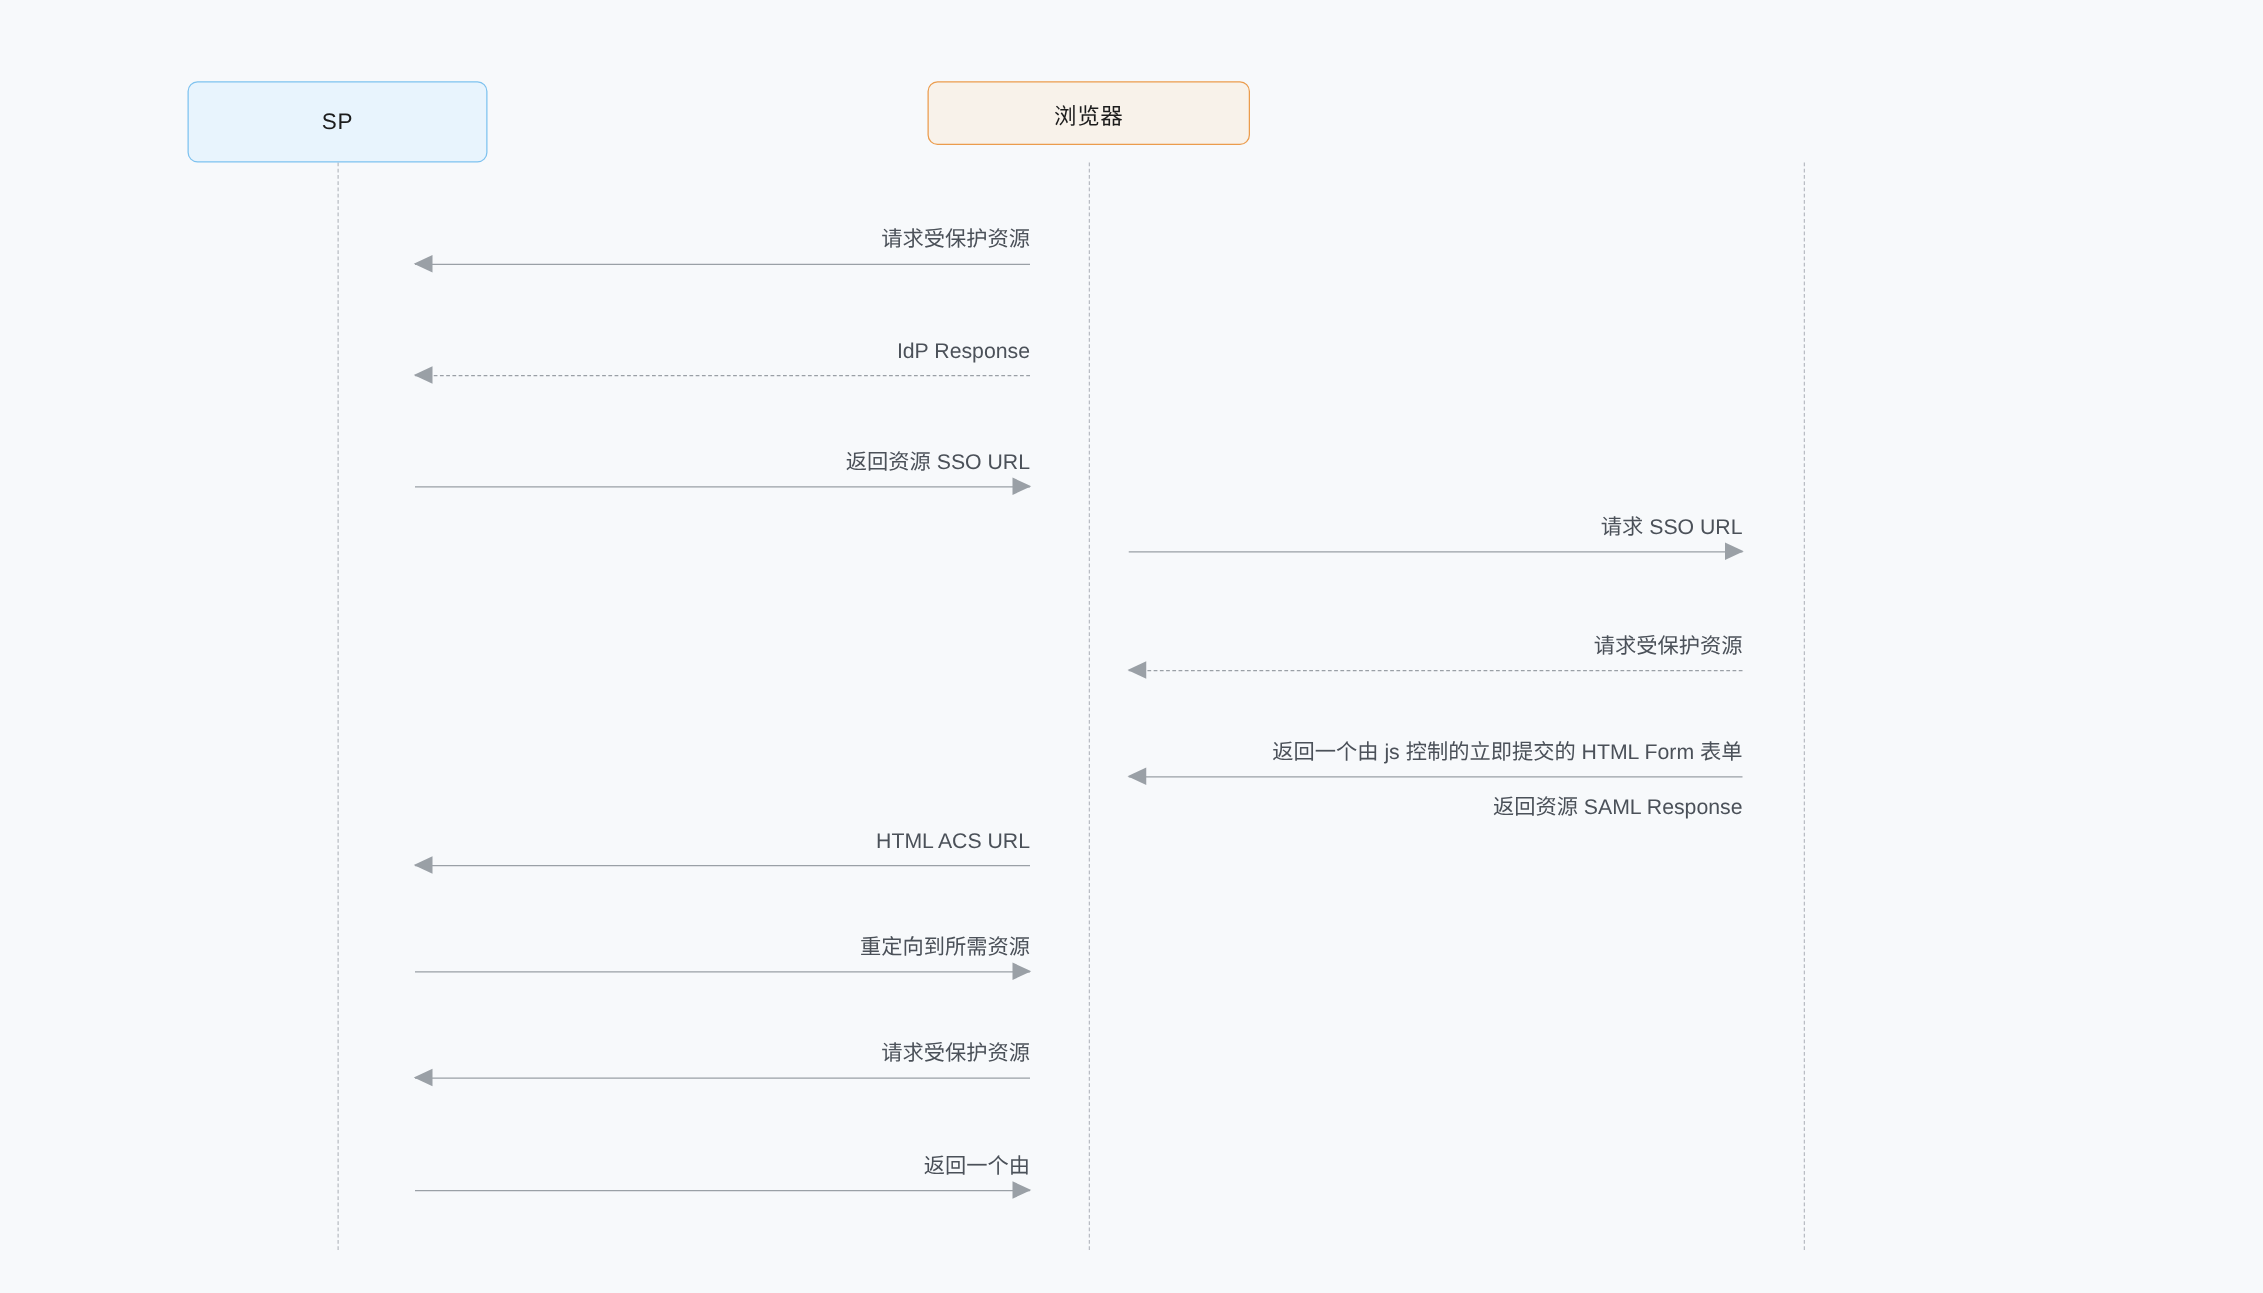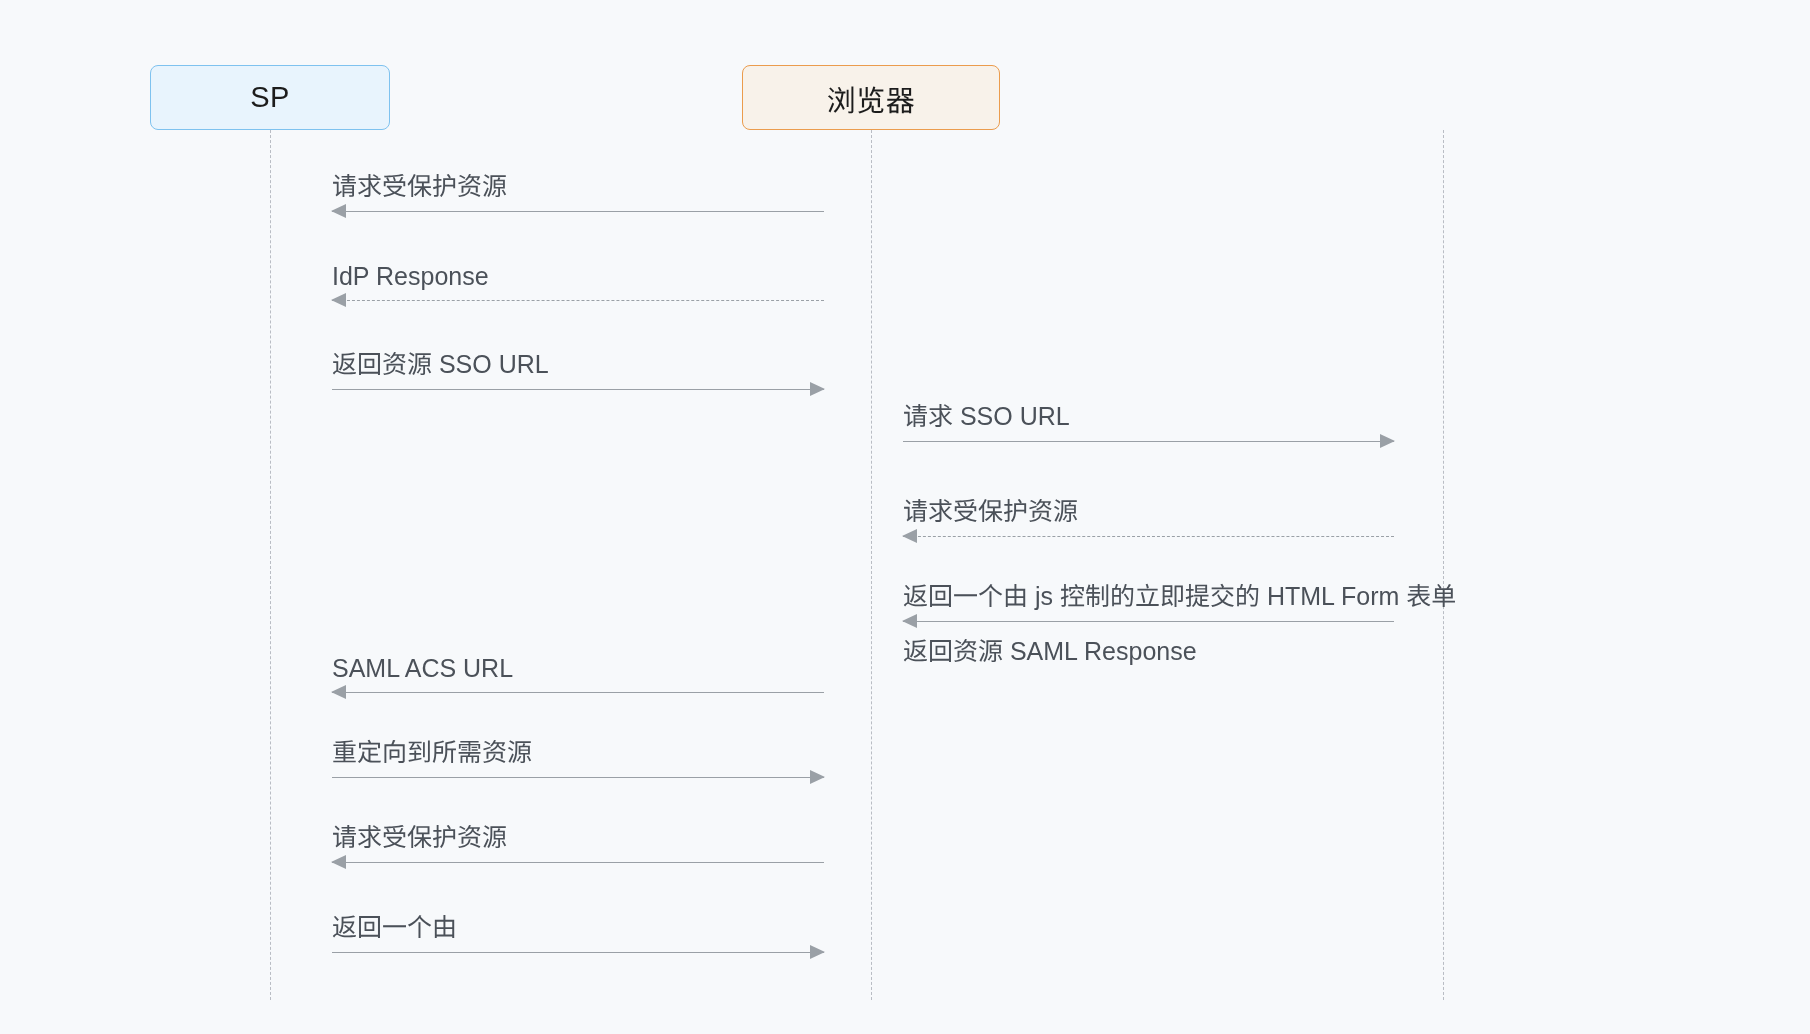--- a/index.html
+++ b/index.html
@@ -27,21 +27,21 @@
   
   .participant {
     position: absolute;
     box-sizing: border-box;
     border-radius: 8px;
     border-width: 1.6px;
     border-style: solid;
     display: flex;
     align-items: center;
     justify-content: center;
-    font-size: 29px;
+    font-size: 18px;
     color: #1c1c1c;
     letter-spacing: 0.5px;
     user-select: none;
   }
 
   
   .lifeline {
     position: absolute;
     width: 0;
     border-left: 1.5px dashed #b9bdc4;
@@ -76,22 +76,22 @@
     border-left: 15px solid #9aa0a6;
   }
   .arrowhead.left {
     left: -1px;
     border-right: 15px solid #9aa0a6;
   }
   .msg-label {
     position: absolute;
     left: 0;
     width: 100%;
-    text-align: left;
-    font-size: 25px;
+    text-align: right;
+    font-size: 17px;
     color: #4b5159;
     white-space: nowrap;
     user-select: none;
   }
   .msg-label.above {
     bottom: 9px;
   }
   .msg-label.below {
     top: 10px;
   }
@@ -99,21 +99,21 @@
 </head>
 <body>
 
 <div id="diagram">
     <div class="lifeline" style="left: 270px; top: 130px; height: 870px;"></div>
     <div class="lifeline" style="left: 871px; top: 130px; height: 870px;"></div>
     <div class="lifeline" style="left: 1443px; top: 130px; height: 870px;"></div>
     <div class="participant" style="left: 150px; top: 65px; width: 240px; height: 65px; background: rgb(232, 244, 253); border-color: rgb(126, 194, 239);">
       <span>SP</span>
     </div>
-    <div class="participant" style="left: 742px; top: 65px; width: 258px; height: 65px; background: rgb(248, 242, 234); border-color: rgb(235, 156, 77);">
+    <div class="participant" style="left: 742px; top: 65px; width: 258px; height: 51px; background: rgb(248, 242, 234); border-color: rgb(235, 156, 77);">
       <span>浏览器</span>
     </div>
     <div class="message" style="left: 332px; top: 211px; width: 492px;">
       <div class="msg-line"></div>
       <div class="arrowhead left"></div>
       <div class="msg-label above">请求受保护资源</div>
     </div>
     <div class="message" style="left: 332px; top: 300px; width: 492px;">
       <div class="msg-line dashed"></div>
       <div class="arrowhead left"></div>
@@ -136,21 +136,21 @@
     </div>
     <div class="message" style="left: 903px; top: 621px; width: 491px;">
       <div class="msg-line"></div>
       <div class="arrowhead left"></div>
       <div class="msg-label above">返回一个由 js 控制的立即提交的 HTML Form 表单</div>
       <div class="msg-label below">返回资源 SAML Response</div>
     </div>
     <div class="message" style="left: 332px; top: 692px; width: 492px;">
       <div class="msg-line"></div>
       <div class="arrowhead left"></div>
-      <div class="msg-label above">SAML ACS URL</div>
+      <div class="msg-label above">HTML ACS URL</div>
     </div>
     <div class="message" style="left: 332px; top: 777px; width: 492px;">
       <div class="msg-line"></div>
       <div class="arrowhead right"></div>
       <div class="msg-label above">重定向到所需资源</div>
     </div>
     <div class="message" style="left: 332px; top: 862px; width: 492px;">
       <div class="msg-line"></div>
       <div class="arrowhead left"></div>
       <div class="msg-label above">请求受保护资源</div>

